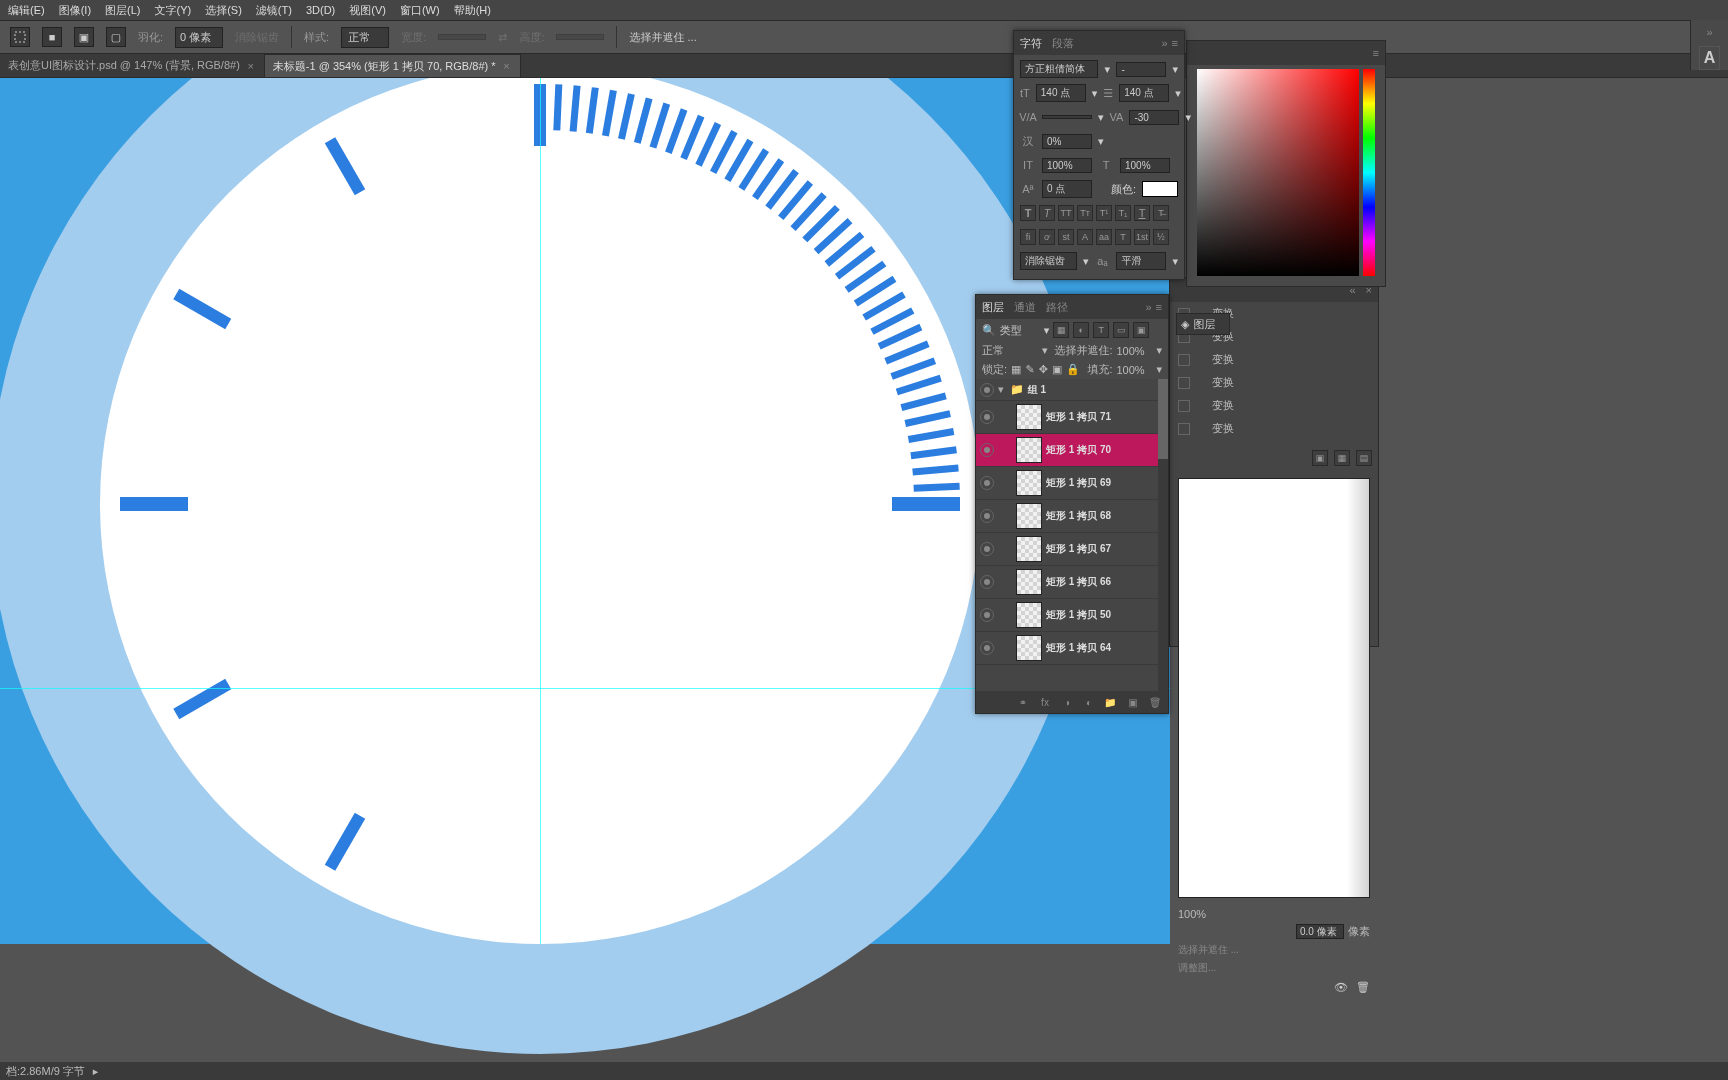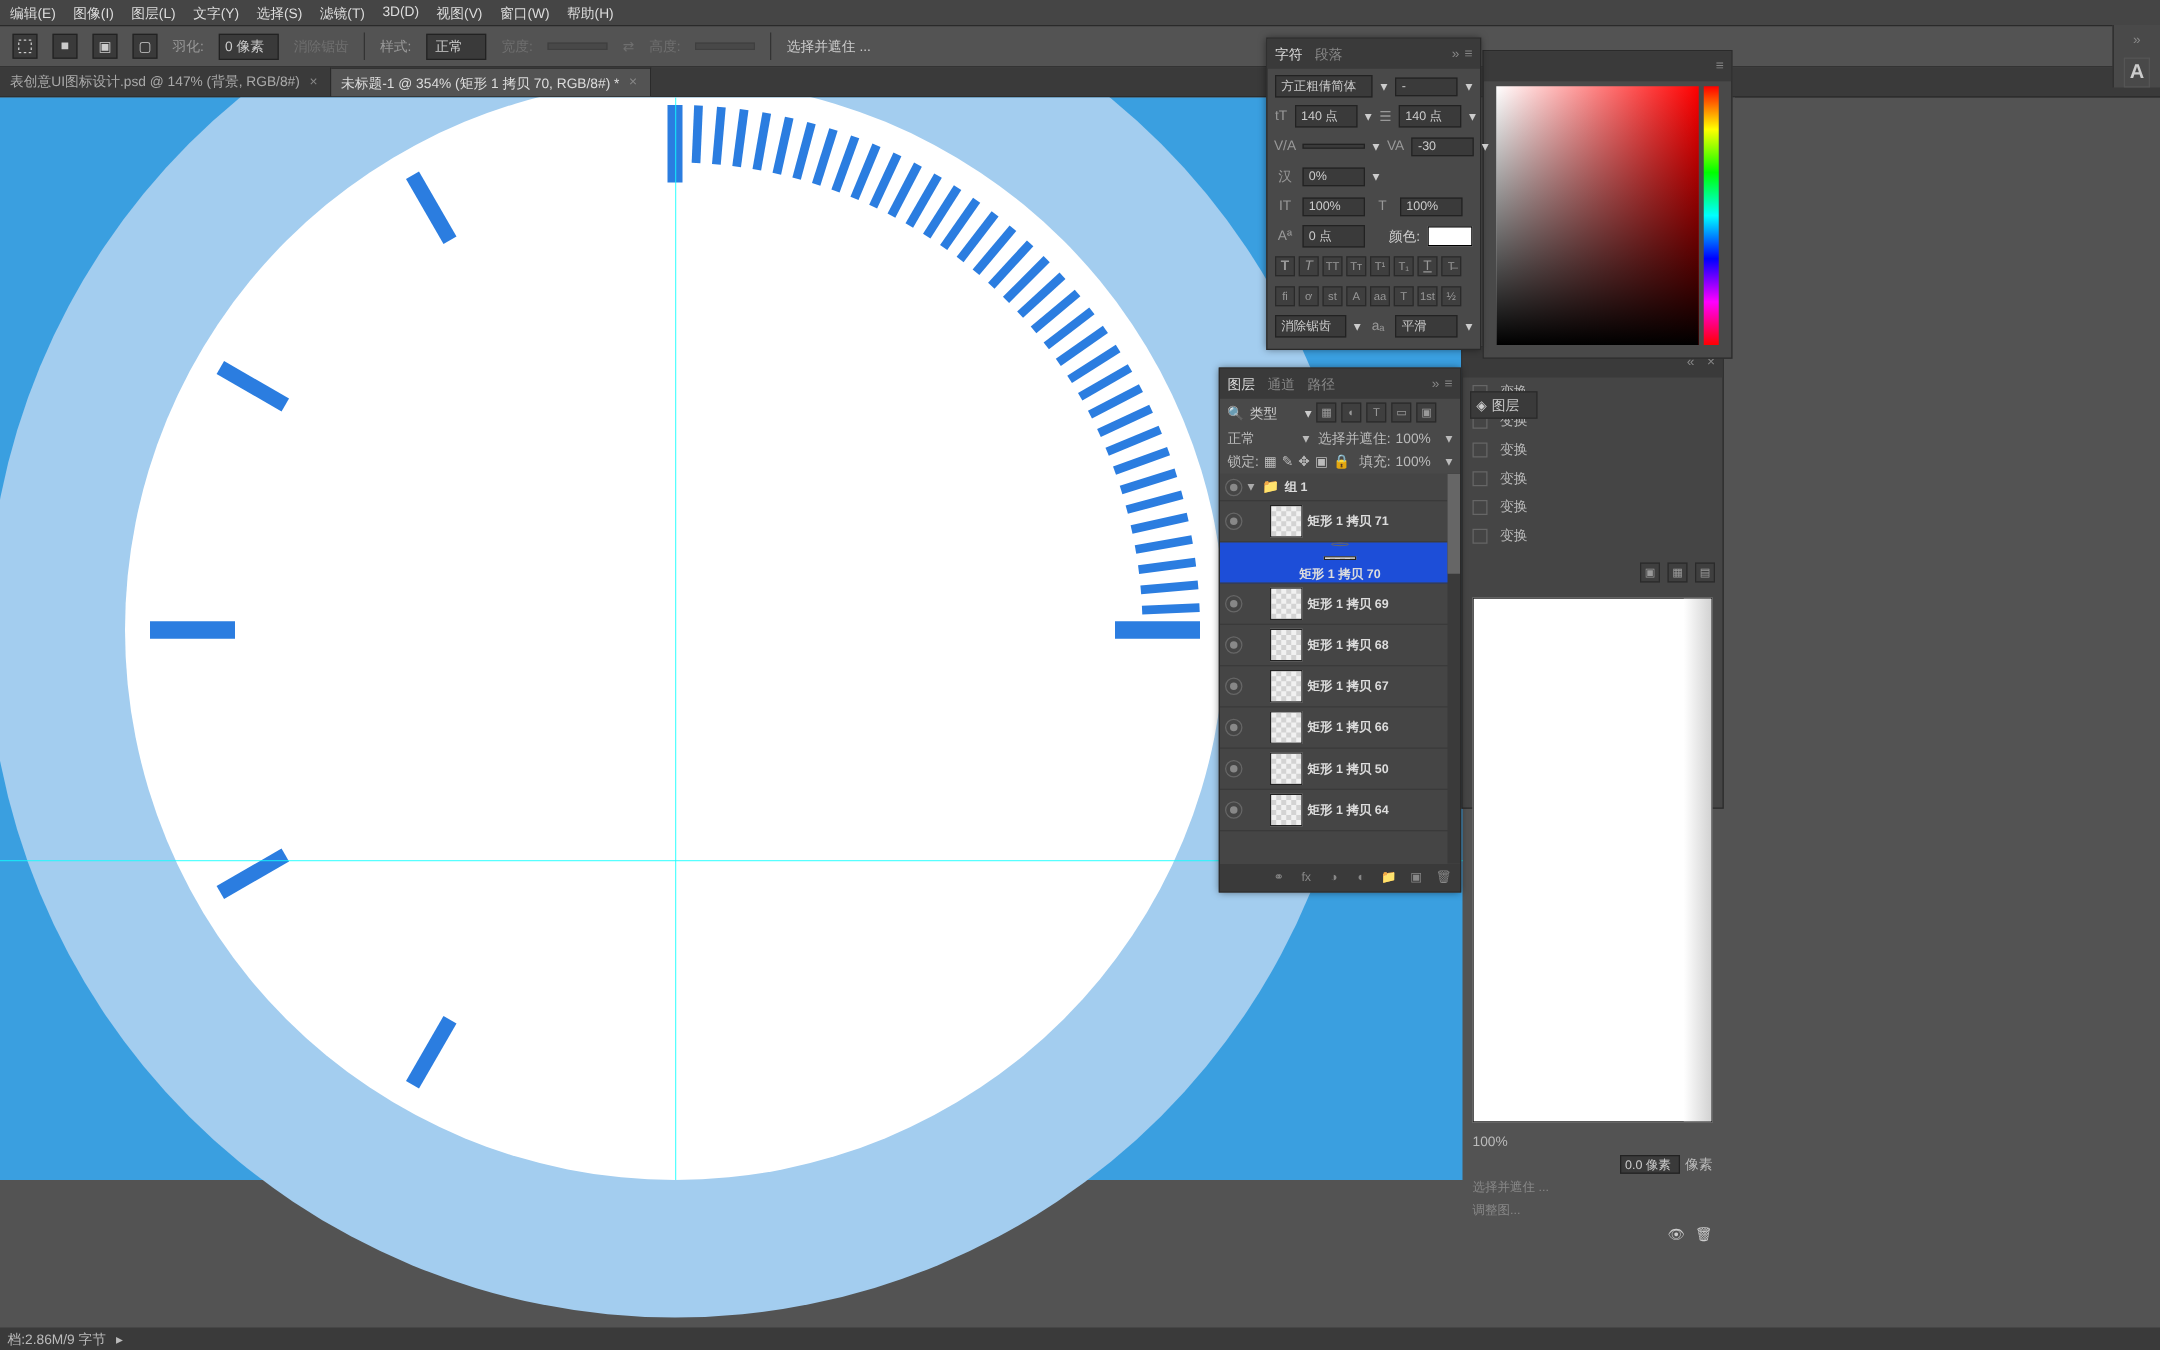--- a/index.html
+++ b/index.html
@@ -46,21 +46,21 @@
 
 
 .char-panel { top: 30px; left: 1013px; width: 172px; }
 
 
 .layers-panel { top: 294px; left: 975px; width: 194px; height: 420px; display: flex; flex-direction: column; }
 .filter-row { display: flex; align-items: center; gap: 4px; padding: 3px 6px; }
 .blend-row, .lock-row { display: flex; align-items: center; gap: 4px; padding: 2px 6px; font-size: 10px; color: #bbb; }
 .layers-list { flex: 1; overflow: hidden; background: #454545; position: relative; }
 .layer-row { display: flex; align-items: center; height: 33px; border-bottom: 1px solid #3a3a3a; padding: 0 4px; gap: 4px; }
-.layer-row.sel { background: #1d4ed8; flex-direction: column; }
+.layer-row.sel { background: #be185d; }
 .eye { width: 14px; height: 14px; border: 1px solid #666; border-radius: 50%; position: relative; }
 .eye::after { content: ""; position: absolute; inset: 3px; border-radius: 50%; background: #888; }
 .group-row .arrow { width: 8px; color: #aaa; }
 .thumb { width: 26px; height: 26px; background: #ddd; border: 1px solid #222; position: relative; }
 .thumb::before { content: ""; position: absolute; inset: 0; background: repeating-conic-gradient(#ccc 0 25%, #fff 0 50%) 0 0/8px 8px; opacity: 0.6; }
 .layer-name { font-size: 10px; color: #ddd; font-weight: bold; }
 .layers-scroll { position: absolute; right: 0; top: 0; width: 10px; height: 100%; background: #3a3a3a; }
 .layers-scroll-thumb { background: #666; width: 100%; height: 80px; }
 .layers-footer { height: 22px; background: #3a3a3a; display: flex; align-items: center; justify-content: flex-end; gap: 8px; padding: 0 6px; }
 .layers-footer span { width: 14px; height: 14px; display: flex; align-items: center; justify-content: center; color: #888; font-size: 10px; }
@@ -71,21 +71,21 @@
 .color-field::after { content: ""; position: absolute; inset: 0; background: linear-gradient(to top, #000, transparent); }
 .hue-strip { position: absolute; top: 28px; right: 10px; width: 12px; bottom: 10px; background: linear-gradient(to bottom, #f00, #ff0, #0f0, #0ff, #00f, #f0f, #f00); }
 .color-panel .panel-tabs { background: #3a3a3a; }
 
 
 .dock { position: absolute; top: 20px; right: 0; width: 38px; height: 50px; background: #494949; border-left: 1px solid #2a2a2a; display: flex; flex-direction: column; align-items: center; padding-top: 6px; gap: 8px; }
 
 
 .xform-panel { position: absolute; top: 277px; left: 1169px; width: 210px; height: 370px; background: #454545; border: 1px solid #2a2a2a; }
 .xform-panel .panel-tabs { justify-content: flex-end; }
-.xform-item { padding: 4px 8px; display: flex; align-items: center; gap: 10px; color: #bbb; font-size: 10px; }
+.xform-item { padding: 4px 8px; display: flex; align-items: center; gap: 22px; color: #bbb; font-size: 10px; }
 .xbox { width: 12px; height: 12px; border: 1px solid #666; }
 .preview-box { margin: 8px; height: 420px; background: #fff; border: 1px solid #222; position: relative; }
 .preview-box::after { content: ""; position: absolute; right: 0; top: 0; bottom: 0; width: 22px; background: linear-gradient(to left, #d2d2d2, #fff); }
 .per-row { padding: 2px 8px; display: flex; align-items: center; font-size: 10px; color: #bbb; }
 .per-row input { background: #3a3a3a; border: 1px solid #222; color: #ccc; width: 48px; margin-left: auto; font-size: 10px; padding: 1px 3px; }
 
 
 .layers-dock { position: absolute; top: 313px; left: 1176px; width: 54px; height: 22px; background: #3a3a3a; display: flex; align-items: center; gap: 4px; padding: 0 4px; border: 1px solid #2a2a2a; z-index: 3; }
 
 

